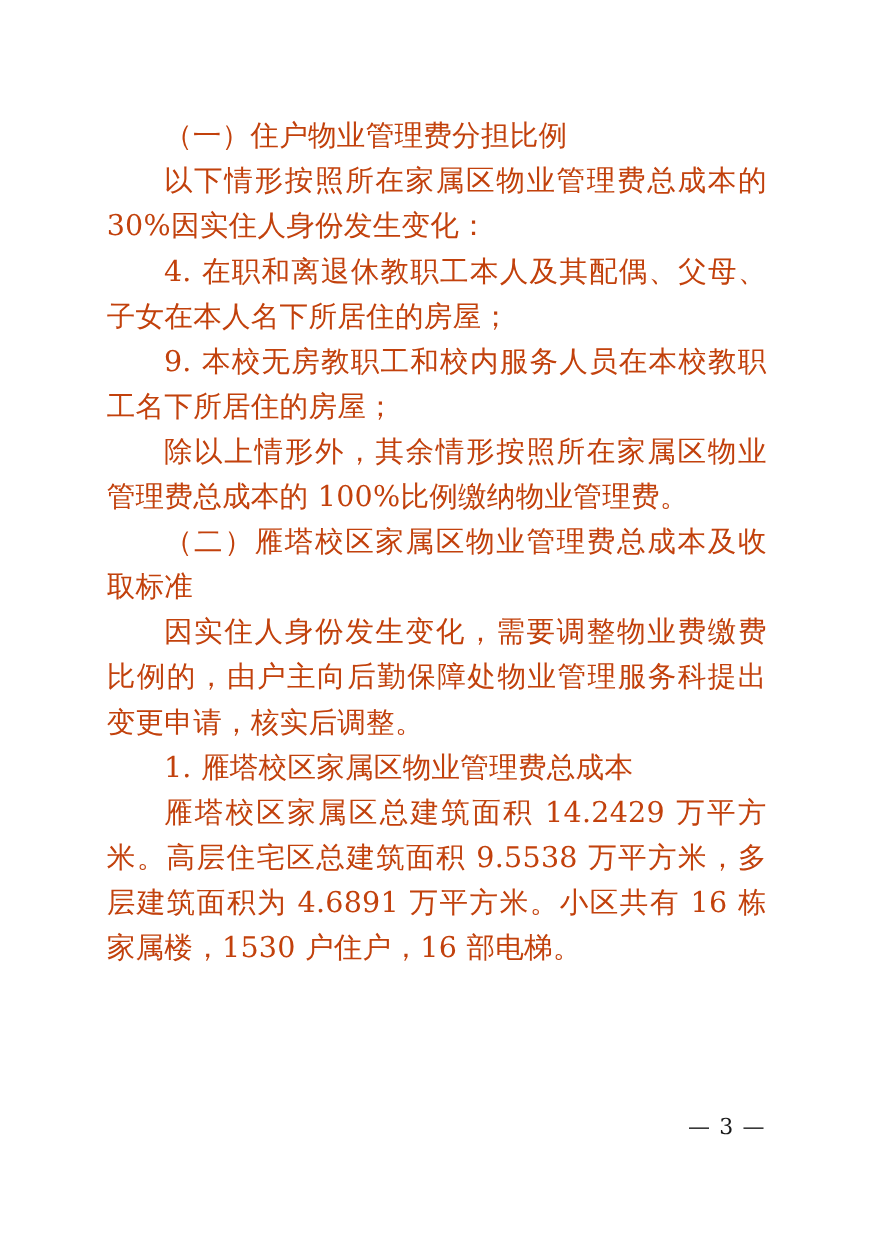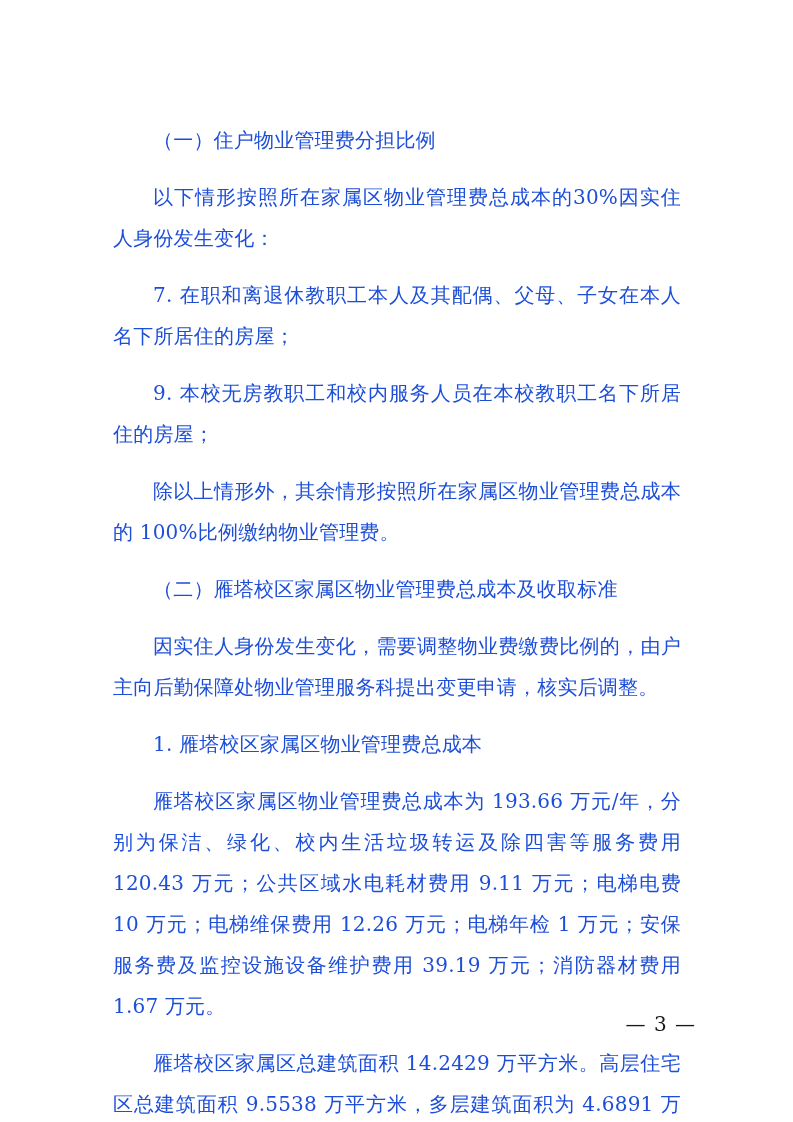--- a/index.html
+++ b/index.html
@@ -18,26 +18,26 @@
     overflow: hidden;
     box-sizing: border-box;
   }
   .doc-body {
     position: absolute;
     left: 97px;
     top: 104px;
     width: 600px;
   }
   .para {
-    font-size: 20px;
+    font-size: 26px;
     line-height: 41px;
-    color: #1d4ed8;
+    color: #c2410c;
     text-align: justify;
     text-justify: inter-ideograph;
-    margin: 16px;
+    margin: 0;
     letter-spacing: 0.2px;
   }
   .indent {
     text-indent: 2em;
   }
   .page-number {
     position: absolute;
     right: 97px;
     bottom: 86px;
     font-size: 20px;
@@ -46,23 +46,22 @@
     font-family: "DejaVu Serif", "Liberation Serif", serif;
   }
 </style>
 </head>
 <body>
 
 <div class="page">
   <div class="doc-body">
     <p class="para indent">（一）住户物业管理费分担比例</p>
     <p class="para indent">以下情形按照所在家属区物业管理费总成本的30%因实住人身份发生变化：</p>
-    <p class="para indent">7. 在职和离退休教职工本人及其配偶、父母、子女在本人名下所居住的房屋；</p>
+    <p class="para indent">4. 在职和离退休教职工本人及其配偶、父母、子女在本人名下所居住的房屋；</p>
     <p class="para indent">9. 本校无房教职工和校内服务人员在本校教职工名下所居住的房屋；</p>
     <p class="para indent">除以上情形外，其余情形按照所在家属区物业管理费总成本的 100%比例缴纳物业管理费。</p>
     <p class="para indent">（二）雁塔校区家属区物业管理费总成本及收取标准</p>
     <p class="para indent">因实住人身份发生变化，需要调整物业费缴费比例的，由户主向后勤保障处物业管理服务科提出变更申请，核实后调整。</p>
     <p class="para indent">1. 雁塔校区家属区物业管理费总成本</p>
-    <p class="para indent">雁塔校区家属区物业管理费总成本为 193.66 万元/年，分别为保洁、绿化、校内生活垃圾转运及除四害等服务费用 120.43 万元；公共区域水电耗材费用 9.11 万元；电梯电费 10 万元；电梯维保费用 12.26 万元；电梯年检 1 万元；安保服务费及监控设施设备维护费用 39.19 万元；消防器材费用 1.67 万元。</p>
     <p class="para indent">雁塔校区家属区总建筑面积 14.2429 万平方米。高层住宅区总建筑面积 9.5538 万平方米，多层建筑面积为 4.6891 万平方米。小区共有 16 栋家属楼，1530 户住户，16 部电梯。</p>
   </div>
   <div class="page-number">— 3 —</div>
 </div>
 
 </body></html>

